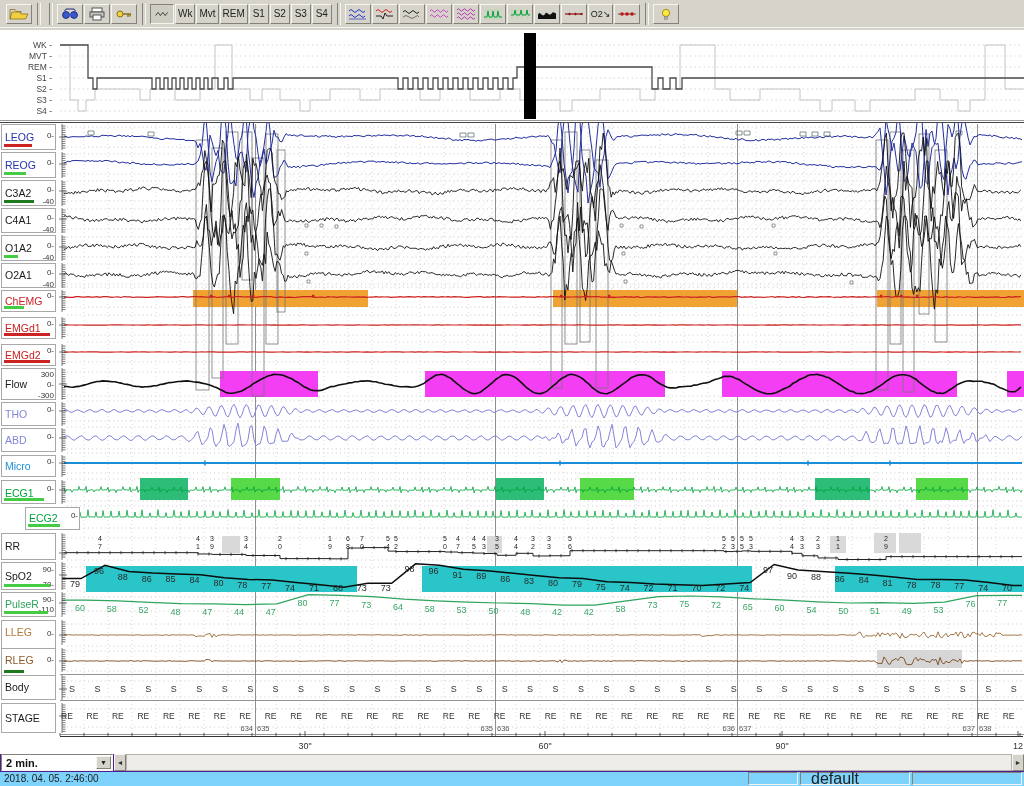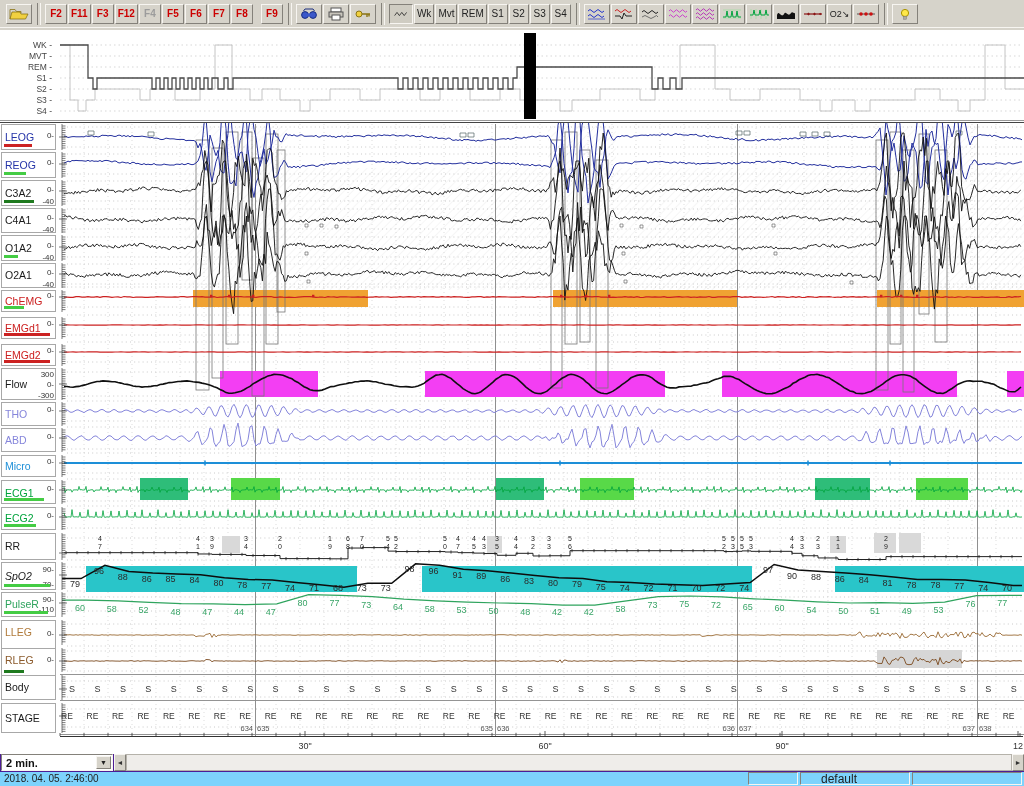--- a/index.html
+++ b/index.html
@@ -20,45 +20,33 @@
   .ch-scale{position:absolute;right:1px;font-size:8px;color:#333}
   .ch-bar{position:absolute;left:2px;height:3px}
   svg.plot{position:absolute;left:0;top:0}
   .controls{position:absolute;top:754px;left:0;width:1024px;height:18px;background:#4c1d95}
   .win-select{position:absolute;left:1px;top:0;width:112px;height:17px;background:#fff;border:1px solid;border-color:#84817a #f7f5f1 #f7f5f1 #84817a;box-sizing:border-box;font-size:11px;font-weight:bold;color:#111;display:flex;align-items:center;padding-left:4px}
   .dd-btn{position:absolute;right:1px;top:1px;width:15px;height:13px;background:#d6d3ca;border:1px solid;border-color:#f7f5f1 #84817a #84817a #f7f5f1;font-size:7px;display:flex;align-items:center;justify-content:center;color:#222;box-sizing:border-box}
   .sb-btn{position:absolute;top:0;width:12px;height:17px;background:#d6d3ca;border:1px solid;border-color:#f7f5f1 #84817a #84817a #f7f5f1;box-sizing:border-box;font-size:7px;display:flex;align-items:center;justify-content:center;color:#333}
   .sb-track{position:absolute;left:126px;width:886px;top:0;height:17px;background:#efedea;border:1px solid #b5b2aa;box-sizing:border-box}
   .statusbar{position:absolute;top:772px;left:0;width:1024px;height:14px;background:#7dd3fc;font-size:10px;color:#222}
   .sb-ts{position:absolute;left:4px;top:1px}
-  .sb-cell{position:absolute;top:0;height:13px;border:1px solid;border-color:#84817a #f7f5f1 #f7f5f1 #84817a;font-size:12px;padding:0 20px;box-sizing:border-box;line-height:12px}
+  .sb-cell{position:absolute;top:0;height:13px;border:1px solid;border-color:#84817a #f7f5f1 #f7f5f1 #84817a;font-size:16px;padding:0 10px;box-sizing:border-box;line-height:12px}
 </style>
 </head>
 <body>
 
 <div class="toolbar">
   <div class="tb-btn icon">
     <svg viewBox="0 0 20 14" width="20" height="14">
         <path d="M1 12 L3 5 H11 L12 7 H19 L16.5 12 Z" fill="#f0d040" stroke="#8a7414" stroke-width="0.8"></path>
         <path d="M1 12 V2.5 H6 L7.5 4.5 H12 V6" fill="none" stroke="#8a7414" stroke-width="0.8"></path>
       </svg>
   </div>
   <span class="tb-sep"></span>
-  <div id="fkeys" style="display:flex">
-      <div class="tb-btn">F2</div>
-      <div class="tb-btn">F11</div>
-      <div class="tb-btn">F3</div>
-      <div class="tb-btn">F12</div>
-      <div class="tb-btn disabled">F4</div>
-      <div class="tb-btn">F5</div>
-      <div class="tb-btn">F6</div>
-      <div class="tb-btn">F7</div>
-      <div class="tb-btn">F8</div>
-      <div class="tb-btn" style="margin-left: 7px;">F9</div>
-    </div>
   <span class="tb-sep"></span>
   <div class="tb-btn icon">
     <svg viewBox="0 0 20 14" width="20" height="14">
         <circle cx="6" cy="8" r="3.4" fill="#3b58c9" stroke="#1a2f80"></circle>
         <circle cx="14" cy="8" r="3.4" fill="#3b58c9" stroke="#1a2f80"></circle>
         <rect x="8" y="6.5" width="4" height="3" fill="#3b58c9"></rect>
         <path d="M4.5 4 L6 2 H14 L15.5 4" stroke="#1a2f80" fill="none"></path>
       </svg>
   </div>
   <div class="tb-btn icon">
@@ -540,30 +528,30 @@
     </div>
     <div class="ch-box" style="top: 333px; height: 22px;">
       <span class="ch-name" style="color: rgb(29, 143, 216); top: 3.5px;">Micro</span>
       <span class="ch-scale" style="top: 1px;">0-</span>
     </div>
     <div class="ch-box" style="top: 358px; height: 24px;">
       <span class="ch-name" style="color: rgb(0, 163, 60); top: 6px;">ECG1</span>
       <span class="ch-scale" style="top: 3px;">0-</span>
       <div class="ch-bar" style="bottom: 2px; width: 40px; background: rgb(68, 204, 68);"></div>
     </div>
-    <div class="ch-box" style="top: 385px; height: 23px;">
+    <div class="ch-box" style="top: 385px; height: 23px; margin-left: 24px;">
       <span class="ch-name" style="color: rgb(0, 163, 60); top: 4px;">ECG2</span>
       <span class="ch-scale" style="top: 3px;">0-</span>
       <div class="ch-bar" style="bottom: 2px; width: 32px; background: rgb(68, 204, 68);"></div>
     </div>
     <div class="ch-box" style="top: 411px; height: 27px;">
       <span class="ch-name" style="color: rgb(26, 26, 26); top: 6px;">RR</span>
     </div>
     <div class="ch-box" style="top: 440px; height: 28px;">
-      <span class="ch-name" style="color: rgb(26, 26, 26); top: 6.5px; font-style: italic;">SpO2</span>
+      <span class="ch-name" style="color: rgb(26, 26, 26); top: 6.5px;">SpO2</span>
       <span class="ch-scale" style="top: 2px;">90-</span>
       <span class="ch-scale" style="top: 17px;">70-</span>
       <div class="ch-bar" style="bottom: 2px; width: 46px; background: rgb(68, 204, 68);"></div>
     </div>
     <div class="ch-box" style="top: 470px; height: 25px;">
       <span class="ch-name" style="color: rgb(47, 164, 94); top: 5px;">PulseR</span>
       <span class="ch-scale" style="top: 2px;">90-</span>
       <span class="ch-scale" style="top: 12px;">-110</span>
       <div class="ch-bar" style="bottom: 2px; width: 44px; background: rgb(68, 204, 68);"></div>
     </div>

